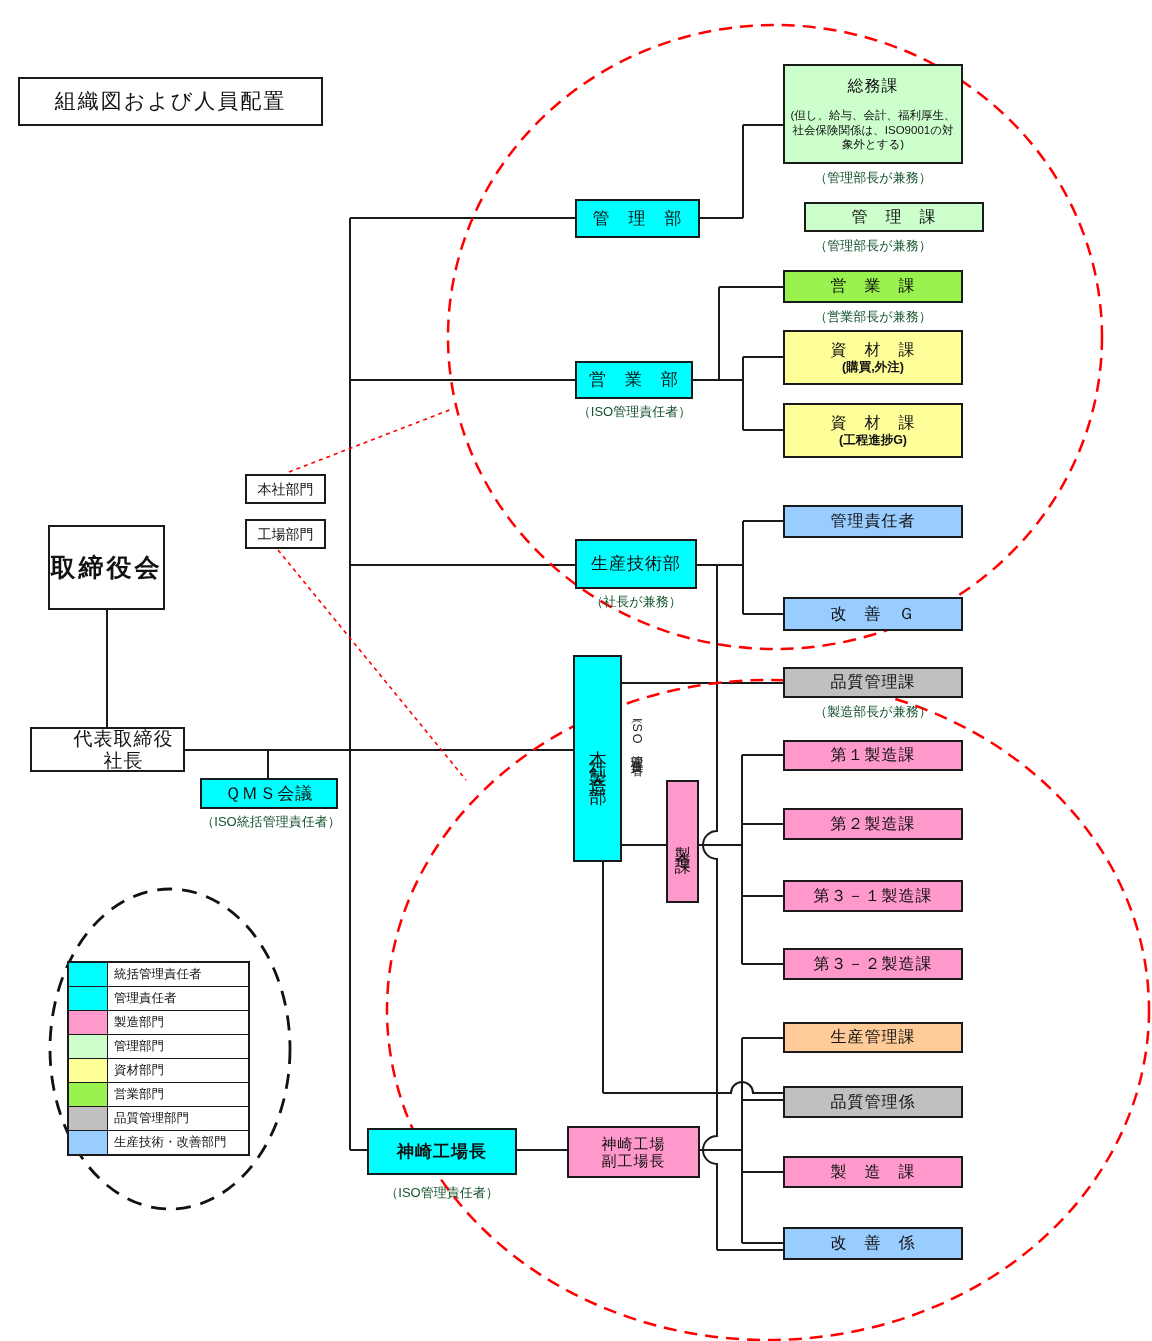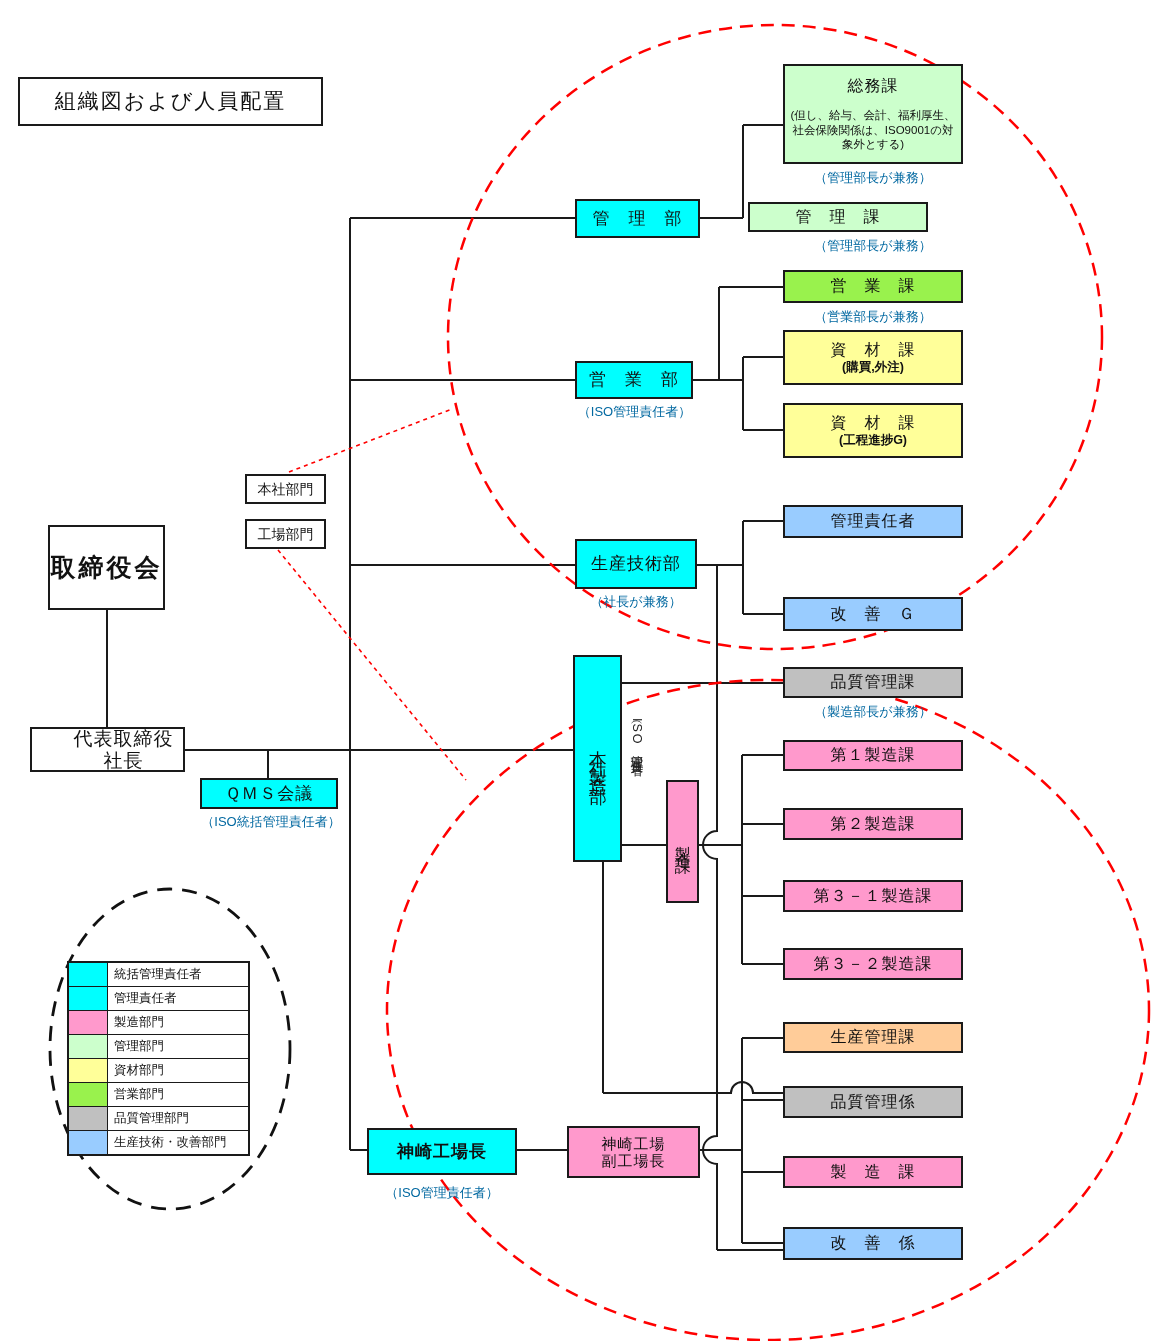--- a/index.html
+++ b/index.html
@@ -4,21 +4,21 @@
 <style>
   html,body{margin:0;padding:0;background:#fff;}
   #stage{position:relative;width:1152px;height:1341px;background:#fff;overflow:hidden;
          font-family:"Liberation Sans","DejaVu Sans",sans-serif;color:#111;}
   #wires{position:absolute;left:0;top:0;width:1152px;height:1341px;}
   .node{position:absolute;border:2px solid #1a1a1a;background:#fff;display:flex;
         flex-direction:column;align-items:center;justify-content:center;text-align:center;
         box-sizing:border-box;line-height:1.15;}
   .lbl{font-size:16px;letter-spacing:1px;}
   .sub{font-size:12.5px;font-weight:600;margin-top:1px;}
-  .note{position:absolute;font-size:13px;color:#0369a1;white-space:nowrap;text-align:center;}
+  .note{position:absolute;font-size:13px;color:#14532d;white-space:nowrap;text-align:center;}
   .vbox{writing-mode:vertical-rl;text-orientation:upright;letter-spacing:9px;}
   .vnote{position:absolute;writing-mode:vertical-rl;text-orientation:mixed;
          font-size:12.5px;color:#222;letter-spacing:2px;}
   .big{font-size:25px;font-weight:700;letter-spacing:3px;}
   .mid{font-size:19px;letter-spacing:1px;}
   .bold{font-weight:400;}
   .smallbox{font-size:14px;}
   .somu-sub{font-size:11.5px;line-height:1.25;margin-top:13px;padding:0 4px;}
   
   #legend{position:absolute;left:67px;top:961px;width:179px;border:2px solid #1a1a1a;}
@@ -143,21 +143,21 @@
     <span class="lbl" style="font-size:15px;">神崎工場</span>
     <span class="lbl" style="font-size:15px;">副工場長</span>
   </div>
 
   <div class="node" style="left: 783px; top: 64px; width: 180px; height: 100px; background-color: rgb(204, 255, 204);">
     <span class="lbl bold">総務課</span>
     <span class="somu-sub">(但し、給与、会計、福利厚生、社会保険関係は、ISO9001の対象外とする)</span>
   </div>
   <div class="note" style="left:788px;top:169px;width:170px;">（管理部長が兼務）</div>
 
-  <div class="node" style="left: 748px; top: 202px; width: 180px; height: 30px; background-color: rgb(204, 255, 204);">
+  <div class="node" style="left: 804px; top: 202px; width: 180px; height: 30px; background-color: rgb(204, 255, 204);">
     <span class="lbl">管　理　課</span>
   </div>
   <div class="note" style="left:788px;top:237px;width:170px;">（管理部長が兼務）</div>
 
   <div class="node" style="left: 783px; top: 270px; width: 180px; height: 33px; background-color: rgb(153, 242, 77);">
     <span class="lbl">営　業　課</span>
   </div>
   <div class="note" style="left:788px;top:308px;width:170px;">（営業部長が兼務）</div>
 
   <div class="node" style="left: 783px; top: 330px; width: 180px; height: 55px; background-color: rgb(255, 255, 153);">

